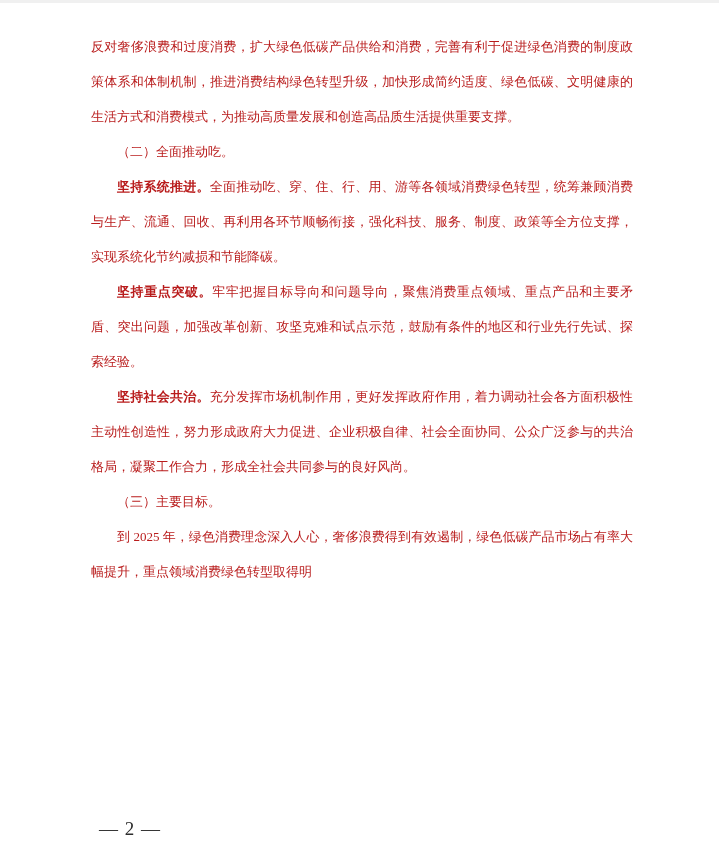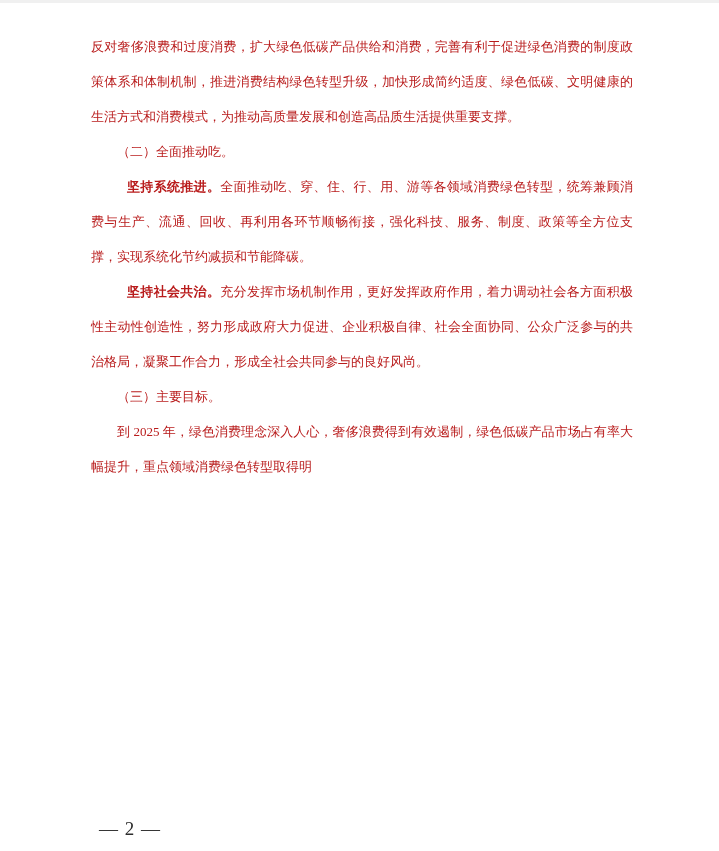--- a/index.html
+++ b/index.html
@@ -38,21 +38,20 @@
     text-indent: 2em;
   }
   .doc-content p.continuation {
     text-indent: 0;
   }
   .doc-content p.heading {
     font-weight: normal;
   }
   .lead {
     font-weight: bold;
-    margin-left: 10px;
   }
   .page-number {
     position: absolute;
     left: 99px;
     top: 811px;
     font-size: 19px;
     line-height: 35px;
     color: #2d2d2d;
     letter-spacing: 1px;
   }
@@ -60,19 +59,20 @@
 </head>
 <body>
 
 <div class="viewport">
   <div class="scan-edge-top"></div>
 
   <div class="doc-content" id="doc-content">
       <p class="continuation"><span>反对奢侈浪费和过度消费，扩大绿色低碳产品供给和消费，完善有利于促进绿色消费的制度政策体系和体制机制，推进消费结构绿色转型升级，加快形成简约适度、绿色低碳、文明健康的生活方式和消费模式，为推动高质量发展和创造高品质生活提供重要支撑。</span></p>
       <p class="heading"><span>（二）全面推动吃。</span></p>
       <p class="body"><span class="lead">坚持系统推进。</span><span>全面推动吃、穿、住、行、用、游等各领域消费绿色转型，统筹兼顾消费与生产、流通、回收、再利用各环节顺畅衔接，强化科技、服务、制度、政策等全方位支撑，实现系统化节约减损和节能降碳。</span></p>
+      <p class="body"><span class="lead">坚持重点突破。</span><span>牢牢把握目标导向和问题导向，聚焦消费重点领域、重点产品和主要矛盾、突出问题，加强改革创新、攻坚克难和试点示范，鼓励有条件的地区和行业先行先试、探索经验。</span></p>
       <p class="body"><span class="lead">坚持社会共治。</span><span>充分发挥市场机制作用，更好发挥政府作用，着力调动社会各方面积极性主动性创造性，努力形成政府大力促进、企业积极自律、社会全面协同、公众广泛参与的共治格局，凝聚工作合力，形成全社会共同参与的良好风尚。</span></p>
       <p class="heading"><span>（三）主要目标。</span></p>
       <p class="body"><span>到 2025 年，绿色消费理念深入人心，奢侈浪费得到有效遏制，绿色低碳产品市场占有率大幅提升，重点领域消费绿色转型取得明</span></p>
     </div>
 
   <div class="page-number">— 2 —</div>
 </div>
 
 </body></html>

